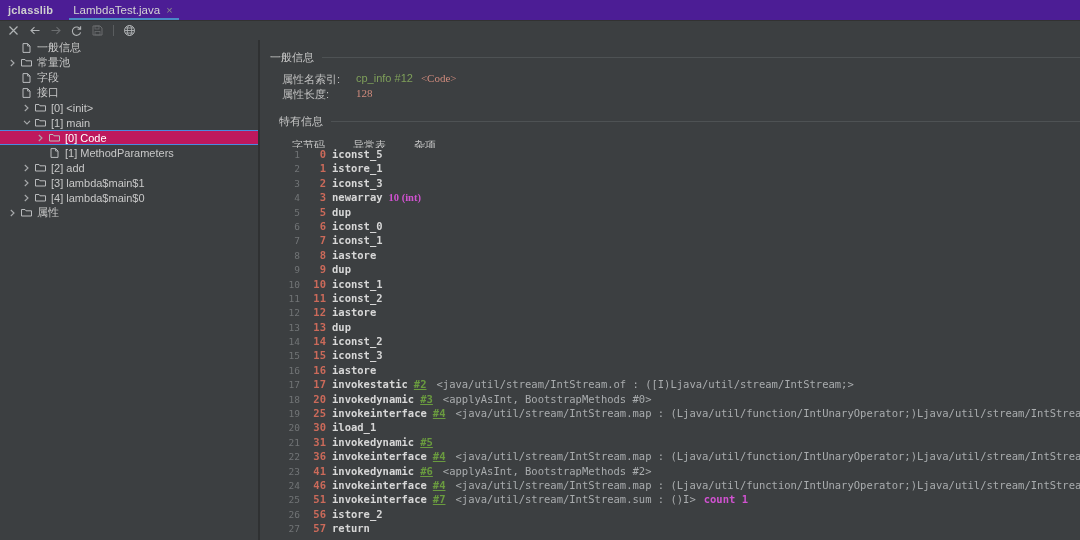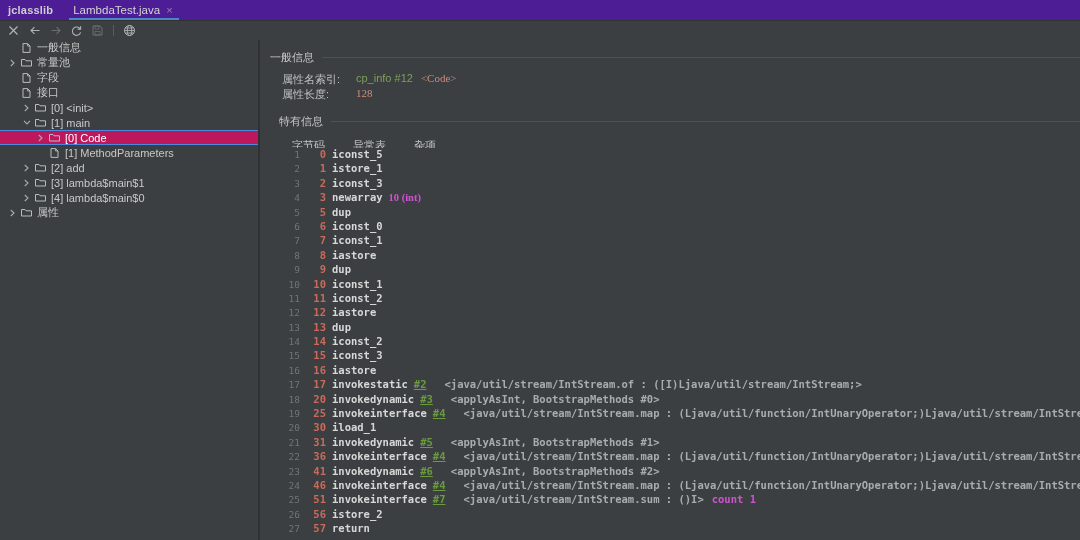--- a/index.html
+++ b/index.html
@@ -160,23 +160,22 @@
     padding-left: 6px;
     color: #d7d7d7; font-weight: bold;
   }
   .cpref {
     padding-left: 6px;
     color: #6a9b3f; font-weight: bold;
     text-decoration: underline;
     cursor: pointer;
   }
   .desc {
-    padding-left: 18px;
+    padding-left: 10px;
     color: #a9acae;
-    font-weight: bold;
   }
   .imm {
     padding-left: 6px;
     color: #d152d1; font-weight: bold; font-family: Liberation Serif, serif;
   }
   .count {
     padding-left: 8px;
     color: #d152d1; font-weight: bold;
   }
 </style>
@@ -529,21 +528,20 @@
         <div class="code-row">
           <span class="ln">20</span>
           <span class="off">30</span>
           <span class="mn">iload_1</span>
         </div>
         <div class="code-row">
           <span class="ln">21</span>
           <span class="off">31</span>
           <span class="mn">invokedynamic</span>
           <span class="cpref">#5</span>
-          <span class="desc">&lt;applyAsInt, BootstrapMethods #1&gt;</span>
         </div>
         <div class="code-row">
           <span class="ln">22</span>
           <span class="off">36</span>
           <span class="mn">invokeinterface</span>
           <span class="cpref">#4</span>
           <span class="desc">&lt;java/util/stream/IntStream.map : (Ljava/util/function/IntUnaryOperator;)Ljava/util/stream/IntStream;&gt;</span>
         </div>
         <div class="code-row">
           <span class="ln">23</span>

